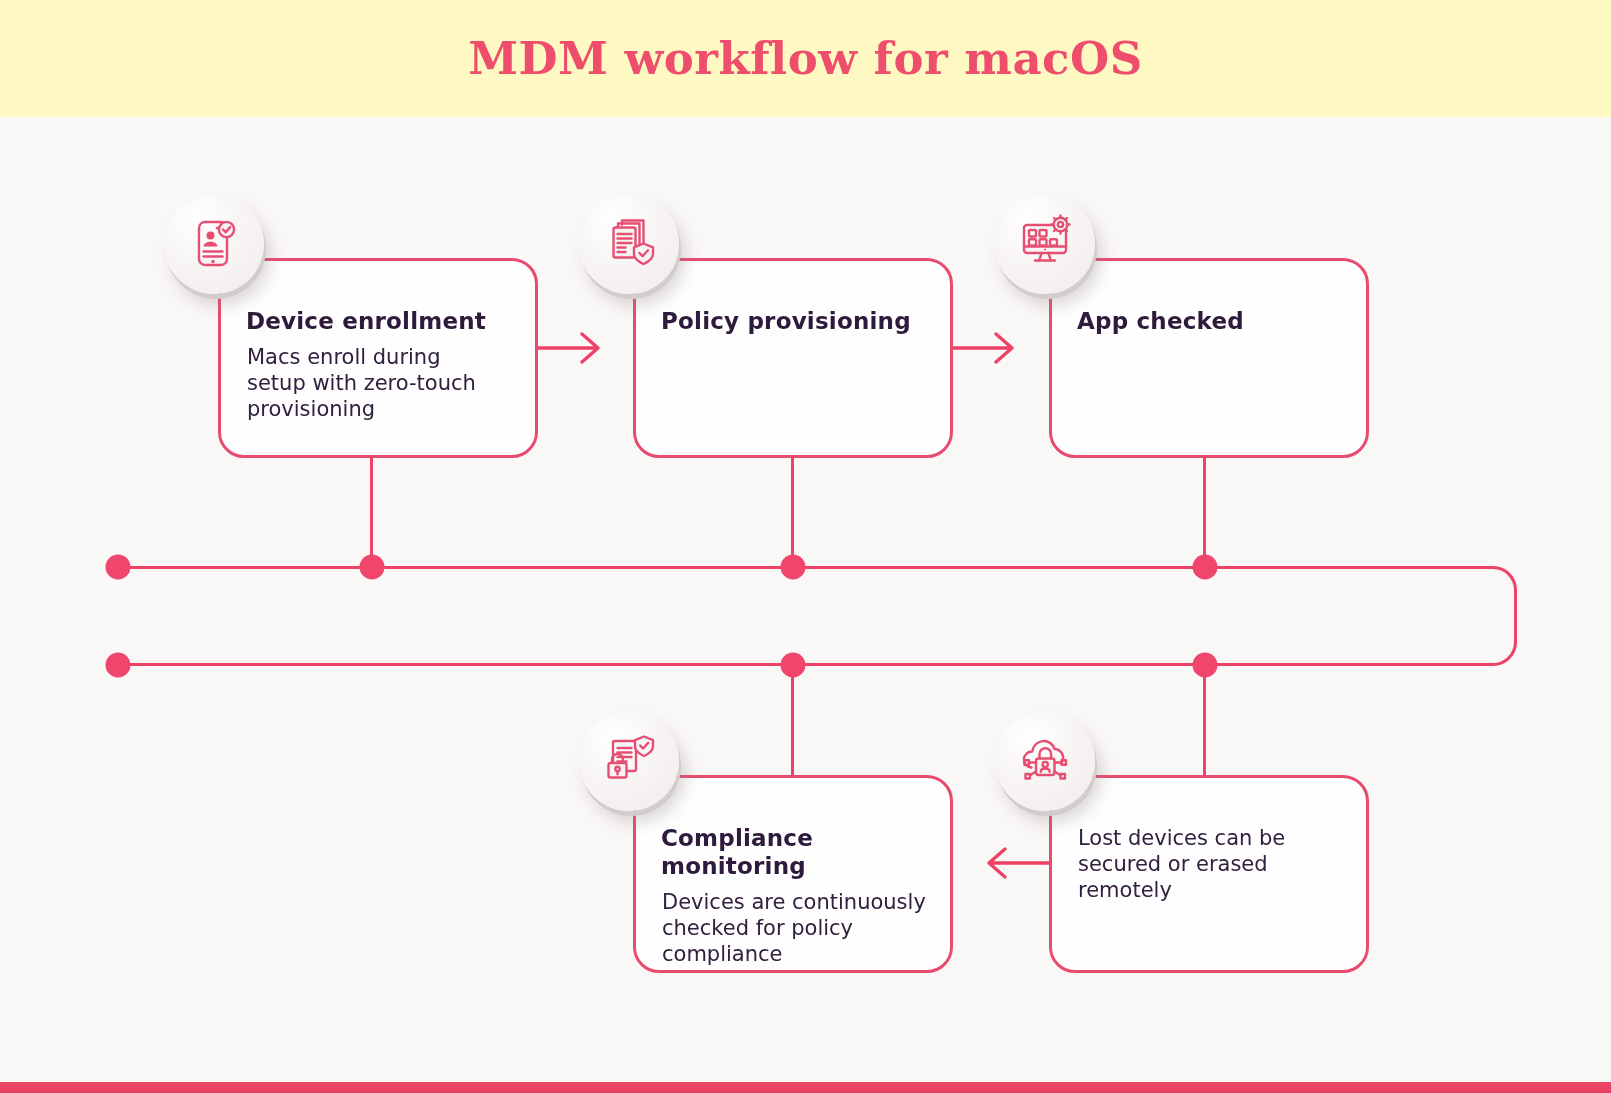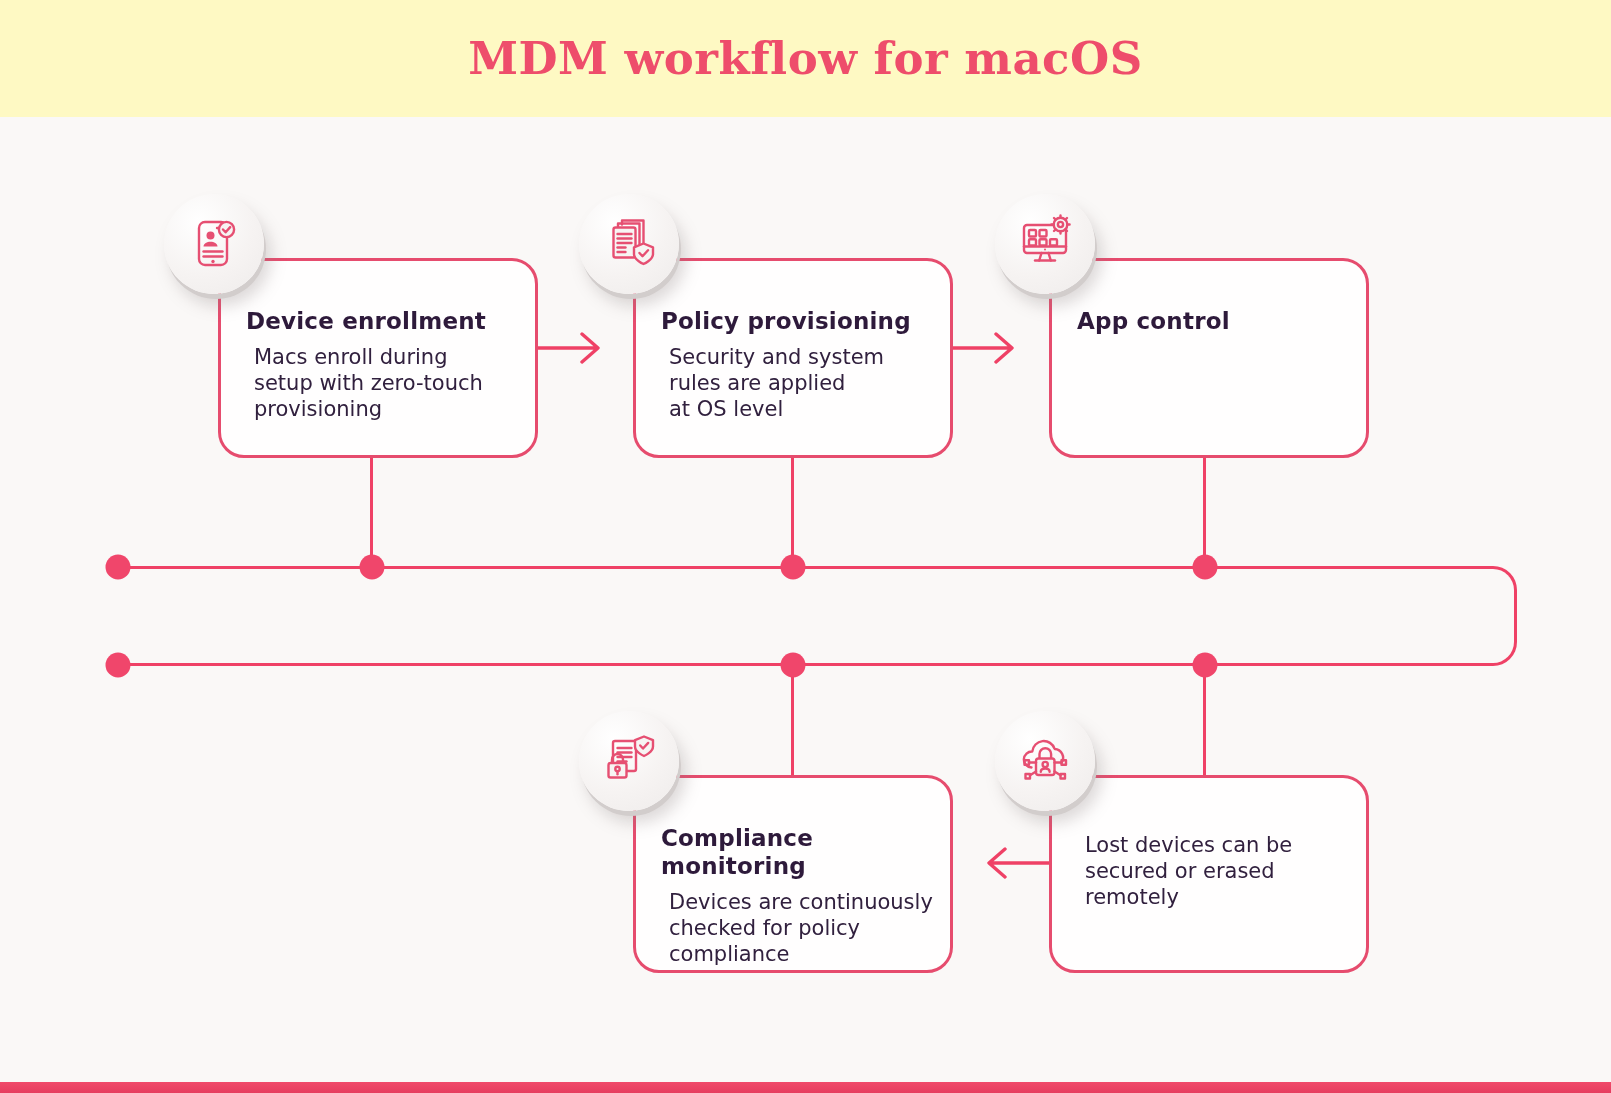--- a/index.html
+++ b/index.html
@@ -38,21 +38,21 @@
   .box{
     position:absolute;width:320px;background:#fffefe;border:3px solid #e64c6e;
     border-radius:26px;box-sizing:border-box;padding:46px 8px 4px 25px;
   }
   .box.b1{left:218px;top:258px;height:200px;}
   .box.b2{left:633px;top:258px;height:200px;}
   .box.b3{left:1049px;top:258px;height:200px;}
   .box.b4{left:633px;top:775px;height:198px;}
   .box.b5{left:1049px;top:775px;height:198px;}
   .box h2{margin:0 0 9px 0;font-size:23px;line-height:28px;font-weight:700;color:#2e1a3b;letter-spacing:.2px;}
-  .box p{margin:8px;font-size:21px;line-height:26px;color:#31203e;white-space:pre;}
+  .box p{margin:1px;font-size:21px;line-height:26px;color:#31203e;white-space:pre;}
   
   .circle{
     position:absolute;width:100px;height:100px;border-radius:50%;
     background:radial-gradient(circle at 35% 28%,#ffffff 0%,#f6f3f2 55%,#eeebea 100%);
     box-shadow:2px 5px 0 0 #d2cdcc,7px 12px 16px rgba(140,130,130,.30);
   }
   .circle.c1{left:164px;top:194px;}
   .circle.c2{left:579px;top:194px;}
   .circle.c3{left:995px;top:194px;}
   .circle.c4{left:579px;top:711px;}
@@ -112,43 +112,40 @@
         <path d="M21.5 44.5 h19"></path>
         <circle cx="31" cy="49.5" r="1.7" fill="#e64f72" stroke="none"></circle>
         <circle cx="44.5" cy="17.5" r="7.6" fill="#f7f4f3"></circle>
         <path d="M41 17.5 l2.6 2.8 l4.6 -5.2"></path>
       </g>
     </svg>
   </div>
 
   <div class="box b2">
     <h2>Policy provisioning</h2>
-    <p>Security and system
-rules are applied
-at OS level</p>
   </div>
   <div class="circle c2">
     <svg width="64" height="64" viewBox="0 0 64 64">
       <g fill="none" stroke="#e64f72" stroke-width="2.4" stroke-linecap="round" stroke-linejoin="round">
         <path d="M25 12.5 v-4 h21.5 v26"></path>
         <path d="M21 15.5 v-4 h21.5 v26"></path>
         <rect x="16.5" y="15.5" width="22" height="30" rx="2" fill="#f7f4f3"></rect>
         <path d="M20.5 22 h14"></path>
           <path d="M20.5 26.5 h14"></path>
           <path d="M20.5 31 h14"></path>
         <path d="M20.5 35.5 h8"></path>
           <path d="M20.5 40 h8"></path>
         <path d="M46.5 31.5 l9.5 3.8 v6.7 c0 6 -9.5 10 -9.5 10 s-9.5 -4 -9.5 -10 v-6.7 z" fill="#f7f4f3"></path>
         <path d="M42.5 41 l3 3.2 l5.5 -6"></path>
       </g>
     </svg>
   </div>
 
   <div class="box b3">
-    <h2>App control</h2>
+    <h2>App checked</h2>
   </div>
   <div class="circle c3">
     <svg width="64" height="64" viewBox="0 0 64 64">
       <g fill="none" stroke="#e64f72" stroke-width="2.4" stroke-linecap="round" stroke-linejoin="round">
         <rect x="11" y="13" width="42" height="28" rx="3"></rect>
         <path d="M11 34.5 h42"></path>
         <circle cx="32" cy="37.5" r="1" fill="#e64f72" stroke="none"></circle>
         <rect x="16" y="18" width="7" height="6.5" rx="1"></rect>
         <rect x="26.5" y="18" width="7" height="6.5" rx="1"></rect>
         <rect x="16" y="28" width="7" height="6.5" rx="1" transform="translate(0,-4.5)" opacity="0"></rect>

